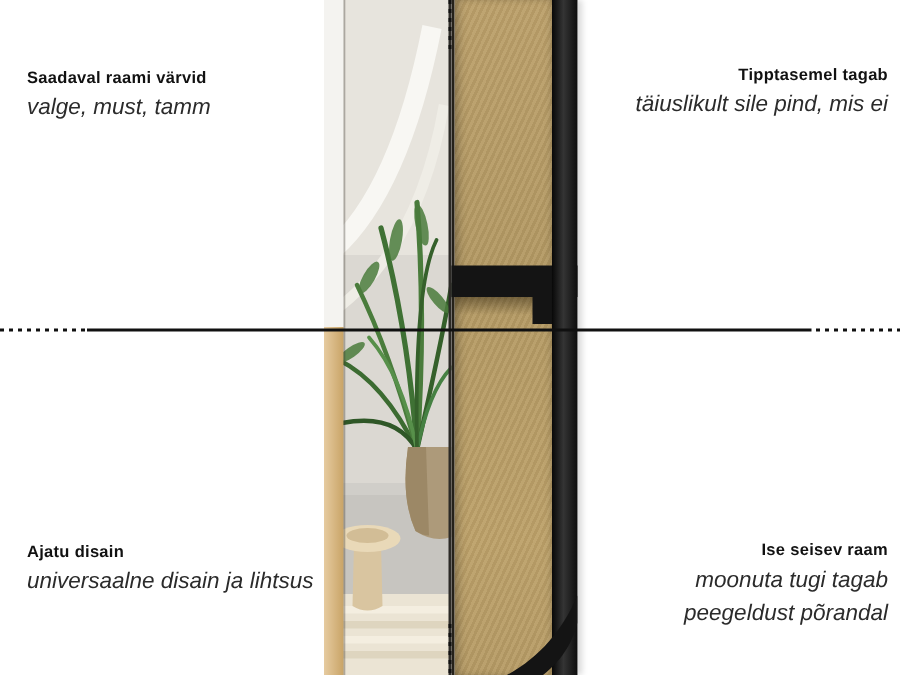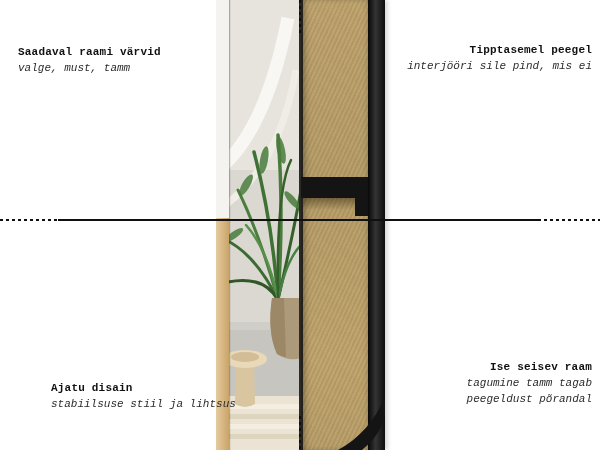--- a/index.html
+++ b/index.html
@@ -1,27 +1,27 @@
 <!DOCTYPE html>
 <html><head>
 <meta charset="utf-8">
 <style>
   html,body{margin:0;padding:0;background:#ffffff;}
   .stage{
     position:relative;width:600px;height:450px;background:#ffffff;
-    font-family:Liberation Mono, monospace;overflow:hidden;
+    font-family:Liberation Sans, sans-serif;overflow:hidden;
   }
   
   .note{position:absolute;color:#111;}
   .note .t{font-weight:bold;font-size:11px;letter-spacing:.2px;margin:0 0 3px 0;}
-  .note .s{font-style:italic;font-size:11px;line-height:1.45;color:#2b2b2b;}
+  .note .s{font-style:italic;font-size:15px;line-height:1.45;color:#2b2b2b;}
   .note.right{text-align:right;}
   .note-tl{left:18px;top:46px;}
   .note-tr{right:8px;top:44px;}
-  .note-bl{left:18px;top:382px;margin-left:33px;}
+  .note-bl{left:18px;top:362px;}
   .note-br{right:8px;top:361px;}
   
   .photo{position:absolute;left:216px;top:0;width:85px;height:450px;}
   .mdf{
     position:absolute;left:301px;top:0;width:67px;height:450px;
     background:
       repeating-linear-gradient(115deg,rgba(255,255,255,.05) 0 2px,rgba(0,0,0,.045) 2px 4px),
       linear-gradient(180deg,#bca06a,#b39963 40%,#bda169 80%,#b69b65);
     border-left:2px solid #25211a;
     box-shadow:inset 5px 0 7px -4px rgba(0,0,0,.4), inset -4px 0 6px -3px rgba(0,0,0,.3);
@@ -121,28 +121,28 @@
   <div class="hl dotr"></div>
   <div class="vl top"></div>
   <div class="vl bot"></div>
 
   <div class="note note-tl">
     <div class="t">Saadaval raami värvid</div>
     <div class="s">valge, must, tamm</div>
   </div>
 
   <div class="note note-tr right">
-    <div class="t">Tipptasemel peegel</div>
-    <div class="s">interjööri sile pind, mis ei</div>
+    <div class="t">Tipptasemel tagab</div>
+    <div class="s">täiuslikult sile pind, mis ei</div>
   </div>
 
   <div class="note note-bl">
     <div class="t">Ajatu disain</div>
-    <div class="s">stabiilsuse stiil ja lihtsus</div>
+    <div class="s">universaalne disain ja lihtsus</div>
   </div>
 
   <div class="note note-br right">
     <div class="t">Ise seisev raam</div>
-    <div class="s">tagumine tamm tagab</div>
+    <div class="s">moonuta tugi tagab</div>
     <div class="s">peegeldust põrandal</div>
   </div>
 
 </div>
 
 </body></html>

